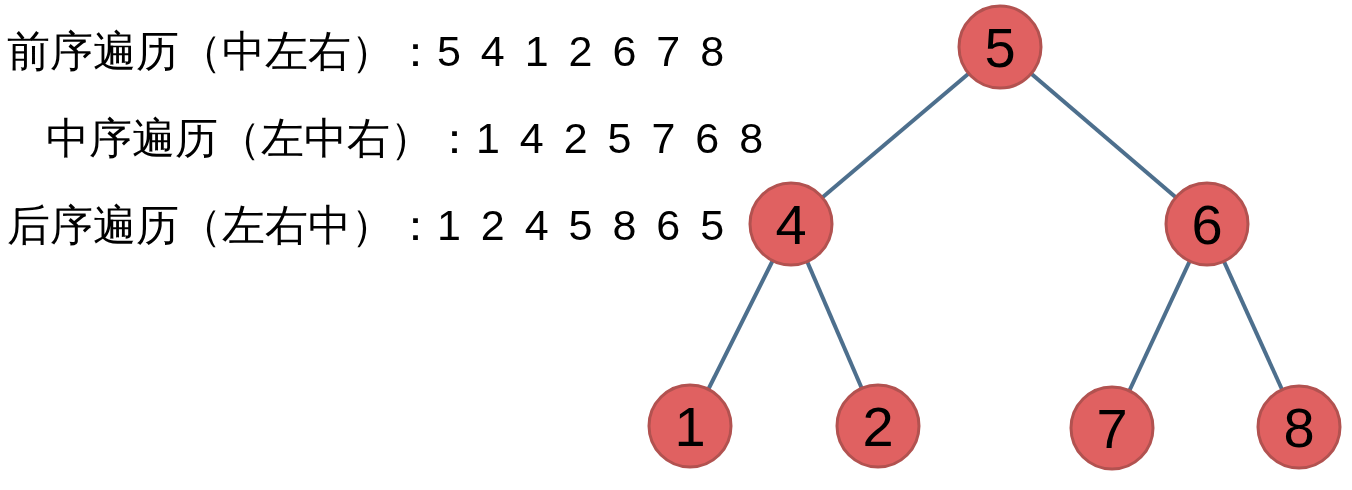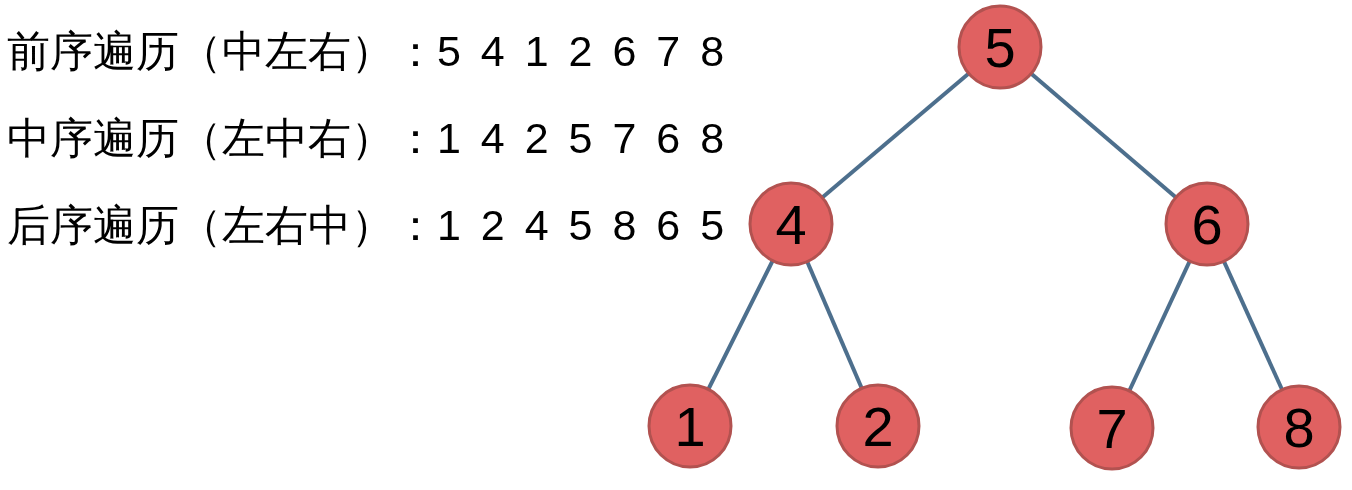--- a/index.html
+++ b/index.html
@@ -20,21 +20,21 @@
     left: 7px;
     white-space: nowrap;
     font-size: 43px;
     line-height: 1;
     color: #000000;
   }
   .traversal-line .seq {
     letter-spacing: 4px;
   }
   #line-preorder  { top: 30px; }
-  #line-inorder   { top: 117px; }
+  #line-inorder   { top: 117px; margin-left: 39px; }
   #line-postorder { top: 204px; }
   #tree-svg {
     position: absolute;
     left: 0;
     top: 0;
     width: 1352px;
     height: 490px;
   }
   .node-text {
     font-family: "Liberation Sans", "DejaVu Sans", sans-serif;

